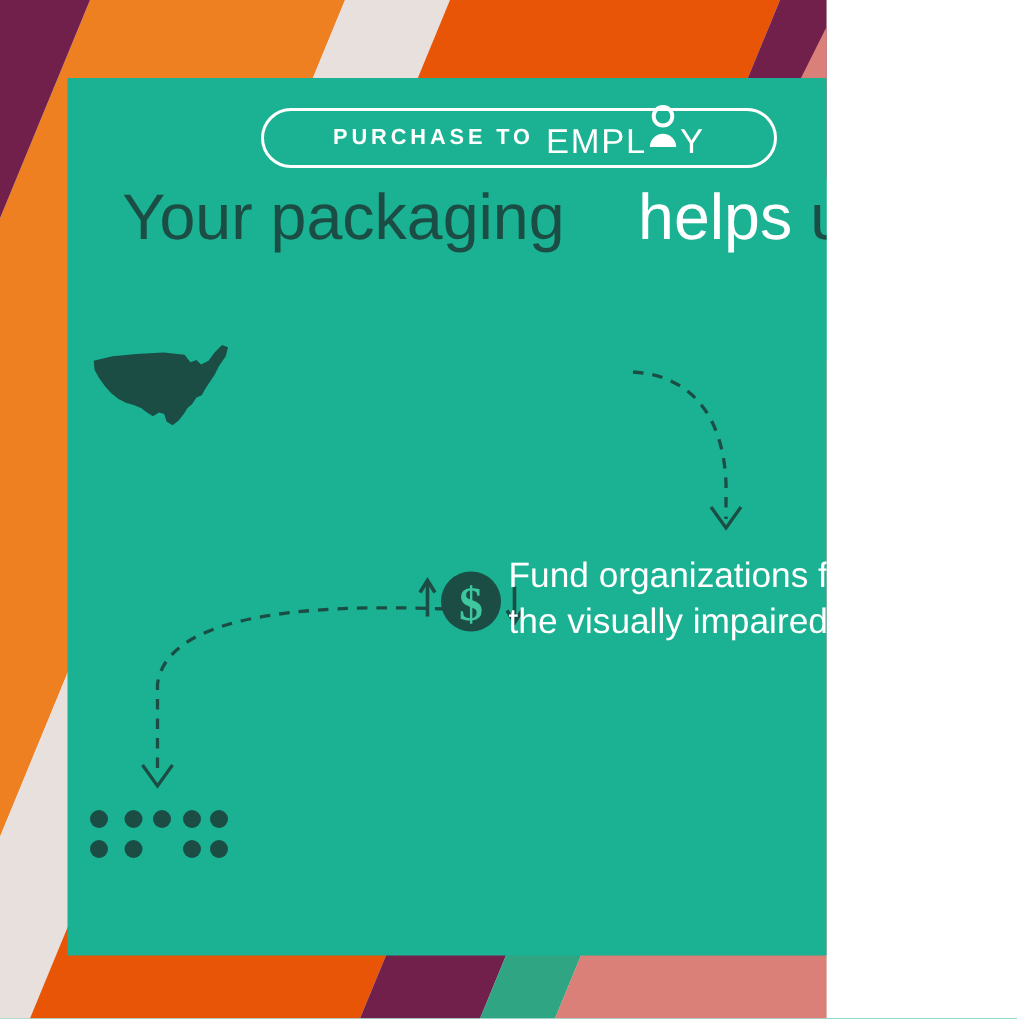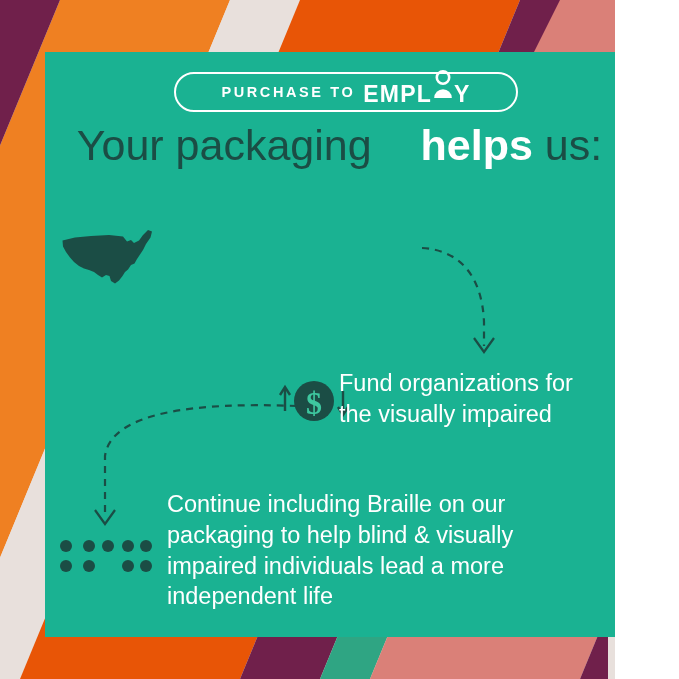--- a/index.html
+++ b/index.html
@@ -6,21 +6,21 @@
     margin: 0;
     padding: 0;
     width: 679px;
     height: 679px;
     overflow: hidden;
     font-family: "Liberation Sans", sans-serif;
   }
 
   #stage {
     position: relative;
-    width: 615px;
+    width: 551px;
     height: 679px;
     background: #e8e0dc;
     overflow: hidden;
   }
 
   
   #stripes {
     position: absolute;
     inset: 0;
     width: 679px;
@@ -58,21 +58,21 @@
   }
   .pill-small {
     color: #ffffff;
     font-size: 14.5px;
     font-weight: 700;
     letter-spacing: 2.6px;
   }
   .pill-big {
     color: #ffffff;
     font-size: 23px;
-    font-weight: 700;
+    font-weight: 400;
     letter-spacing: 1.2px;
     line-height: 1;
     position: relative;
     display: inline-flex;
     align-items: baseline;
   }
   .pill-person {
     position: relative;
     display: inline-block;
     width: 22px;
@@ -88,21 +88,21 @@
     width: 589px;
     text-align: center;
     font-size: 43px;
     line-height: 1.05;
     color: #1b4d45;
     font-weight: 400;
     white-space: nowrap;
   }
   #headline .bold-white {
     color: #ffffff;
-    font-weight: 700;
+    font-weight: 400;
     margin-left: 37px;
   }
 
   
   .body-text {
     position: absolute;
     color: #ffffff;
     font-size: 23.5px;
     line-height: 1.31;
     font-weight: 400;
@@ -219,18 +219,14 @@
     <circle cx="8" cy="8" r="6" fill="#1b4d45"></circle>
     <circle cx="8" cy="28" r="6" fill="#1b4d45"></circle>
     <circle cx="31" cy="8" r="6" fill="#1b4d45"></circle>
     <circle cx="31" cy="28" r="6" fill="#1b4d45"></circle>
     <circle cx="50" cy="8" r="6" fill="#1b4d45"></circle>
     <circle cx="70" cy="8" r="6" fill="#1b4d45"></circle>
     <circle cx="70" cy="28" r="6" fill="#1b4d45"></circle>
     <circle cx="88" cy="8" r="6" fill="#1b4d45"></circle>
     <circle cx="88" cy="28" r="6" fill="#1b4d45"></circle>
   </svg>
-  <div class="body-text" id="text-3">Continue including Braille on our
-packaging to help blind &amp; visually
-impaired individuals lead a more
-independent life</div>
 
 </div>
 
 </body></html>

